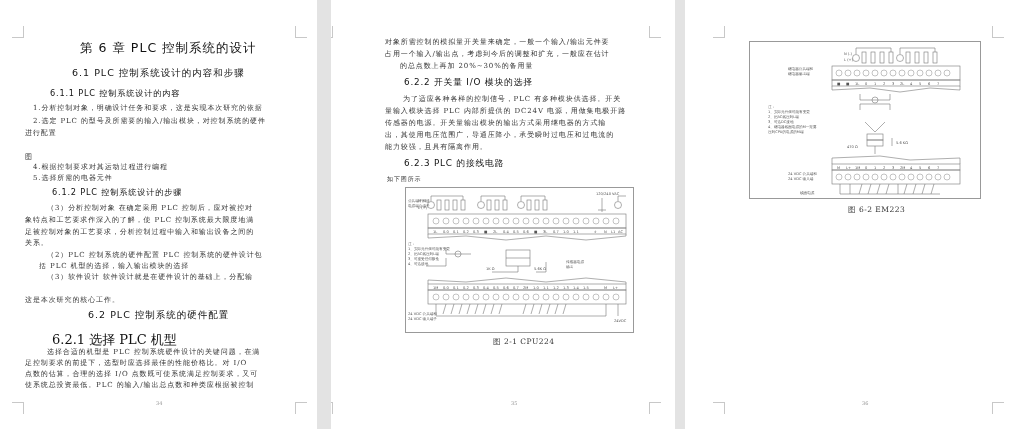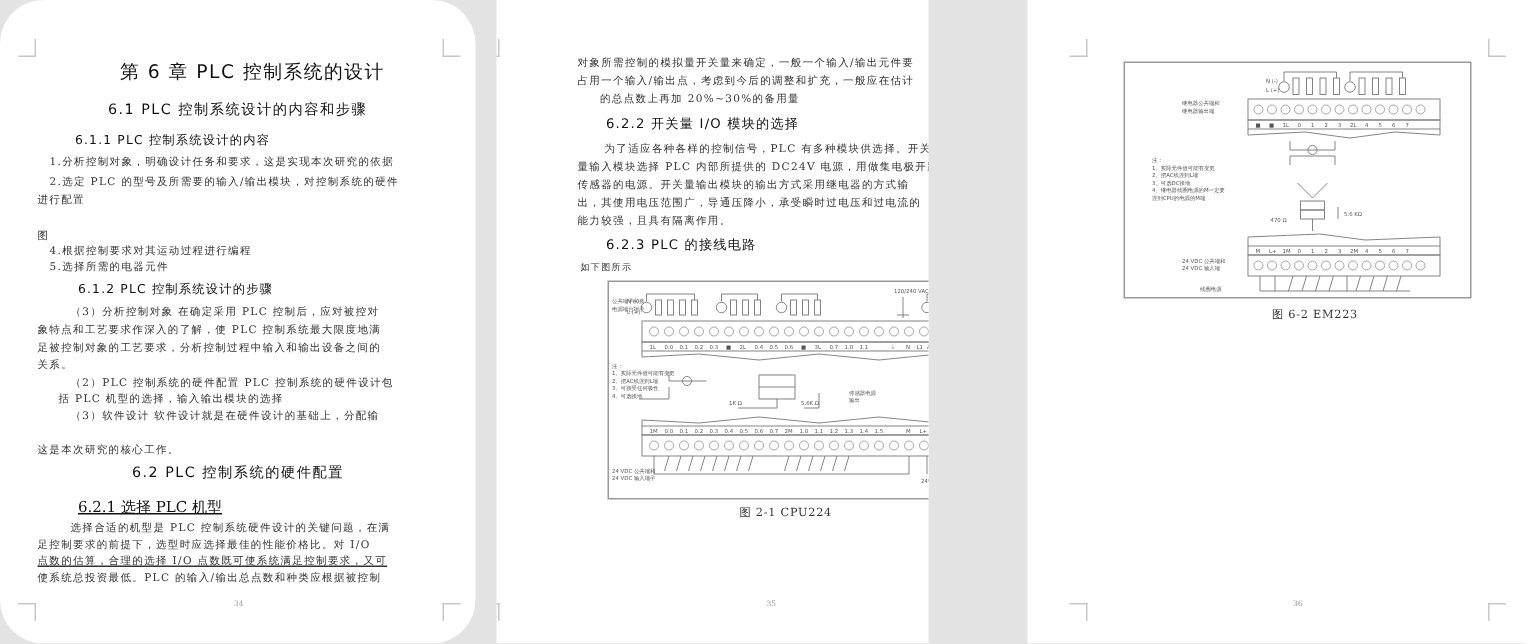--- a/index.html
+++ b/index.html
@@ -1,31 +1,31 @@
 <!DOCTYPE html>
 <html><head>
 <meta charset="utf-8">
 <style>
   * { box-sizing: border-box; margin: 0; padding: 0; }
   html, body { width: 1024px; height: 429px; overflow: hidden; background: #e3e3e3; }
   body { position: relative; font-family: "DejaVu Serif", "Liberation Serif", serif; color: #222; }
   .page { position: absolute; top: 0; height: 429px; background: #fff; overflow: hidden; }
-  #p1 { left: 0; width: 317px; border-radius: 29px; }
-  #p2 { left: 331px; width: 288px; }
+  #p1 { left: 0; width: 317px; }
+  #p2 { left: 331px; width: 344px; }
   #p3 { left: 685px; width: 339px; }
   .corner { position: absolute; width: 12px; height: 12px; border-color: #c8c8c8; border-style: solid; border-width: 0; }
   .c-tl { border-right-width: 1px; border-bottom-width: 1px; }
   .c-tr { border-left-width: 1px; border-bottom-width: 1px; }
   .c-bl { border-right-width: 1px; border-top-width: 1px; }
   .c-br { border-left-width: 1px; border-top-width: 1px; }
   .pnum { position: absolute; font-size: 5px; color: #999; }
   .h1 { position: absolute; font-family: "DejaVu Sans", sans-serif; font-size: 12.5px; letter-spacing: 1px; color: #111; white-space: nowrap; }
   .h2 { position: absolute; font-family: "DejaVu Sans", sans-serif; font-size: 9.5px; letter-spacing: 1px; color: #111; white-space: nowrap; }
   .h3 { position: absolute; font-family: "DejaVu Sans", sans-serif; font-size: 8.2px; letter-spacing: 0.8px; color: #111; white-space: nowrap; }
-  .h3s { position: absolute; font-family: "DejaVu Serif", serif; font-size: 10px; color: #111; white-space: nowrap; text-decoration: underline; }
+  .h3s { position: absolute; font-family: "DejaVu Serif", serif; font-size: 13px; color: #111; white-space: nowrap; }
   .ln { position: absolute; font-size: 7px; line-height: 12px; letter-spacing: 0.9px; color: #333; white-space: nowrap; }
   .caption { position: absolute; font-size: 7.5px; color: #333; white-space: nowrap; letter-spacing: 0.5px; }
   .fig { position: absolute; border: 1px solid #999; background: #fff; }
   .fig svg { position: absolute; left: 0; top: 0; }
   .tiny { font-family: "DejaVu Sans", sans-serif; font-size: 3.6px; fill: #555; }
 </style>
 </head>
 <body>
 
 <div class="page" id="p1">
@@ -46,21 +46,21 @@
   <div class="ln" style="left:25px;top:226px;">足被控制对象的工艺要求，分析控制过程中输入和输出设备之间的</div>
   <div class="ln" style="left:25px;top:237px;">关系。</div>
   <div class="ln" style="left:47px;top:249px;">（2）PLC 控制系统的硬件配置    PLC 控制系统的硬件设计包</div>
   <div class="ln" style="left:39px;top:260px;">括 PLC 机型的选择，输入输出模块的选择</div>
   <div class="ln" style="left:47px;top:271px;">（3）软件设计    软件设计就是在硬件设计的基础上，分配输</div>
   <div class="ln" style="left:25px;top:294px;">这是本次研究的核心工作。</div>
   <div class="h2" style="left:88px;top:309px;">6.2 PLC 控制系统的硬件配置</div>
   <div class="h3s" style="left:52px;top:331px;">6.2.1 选择 PLC 机型</div>
   <div class="ln" style="left:47px;top:346px;">选择合适的机型是 PLC 控制系统硬件设计的关键问题，在满</div>
   <div class="ln" style="left:25px;top:357px;">足控制要求的前提下，选型时应选择最佳的性能价格比。对 I/O</div>
-  <div class="ln" style="left:25px;top:368px;text-decoration:underline;">点数的估算，合理的选择 I/O 点数既可使系统满足控制要求，又可</div>
+  <div class="ln" style="left:25px;top:368px;">点数的估算，合理的选择 I/O 点数既可使系统满足控制要求，又可</div>
   <div class="ln" style="left:25px;top:379px;">使系统总投资最低。PLC 的输入/输出总点数和种类应根据被控制</div>
   <div class="pnum" style="left:156px;top:400px;">34</div>
   <div class="corner c-bl" style="left:12px;top:402px;"></div>
   <div class="corner c-br" style="left:295px;top:402px;"></div>
 </div>
 
 <div class="page" id="p2">
   <div class="corner c-tl" style="left:-10px;top:26px;"></div>
   <div class="corner c-tr" style="left:318px;top:26px;"></div>
   <div class="ln" style="left:54px;top:36px;">对象所需控制的模拟量开关量来确定，一般一个输入/输出元件要</div>

